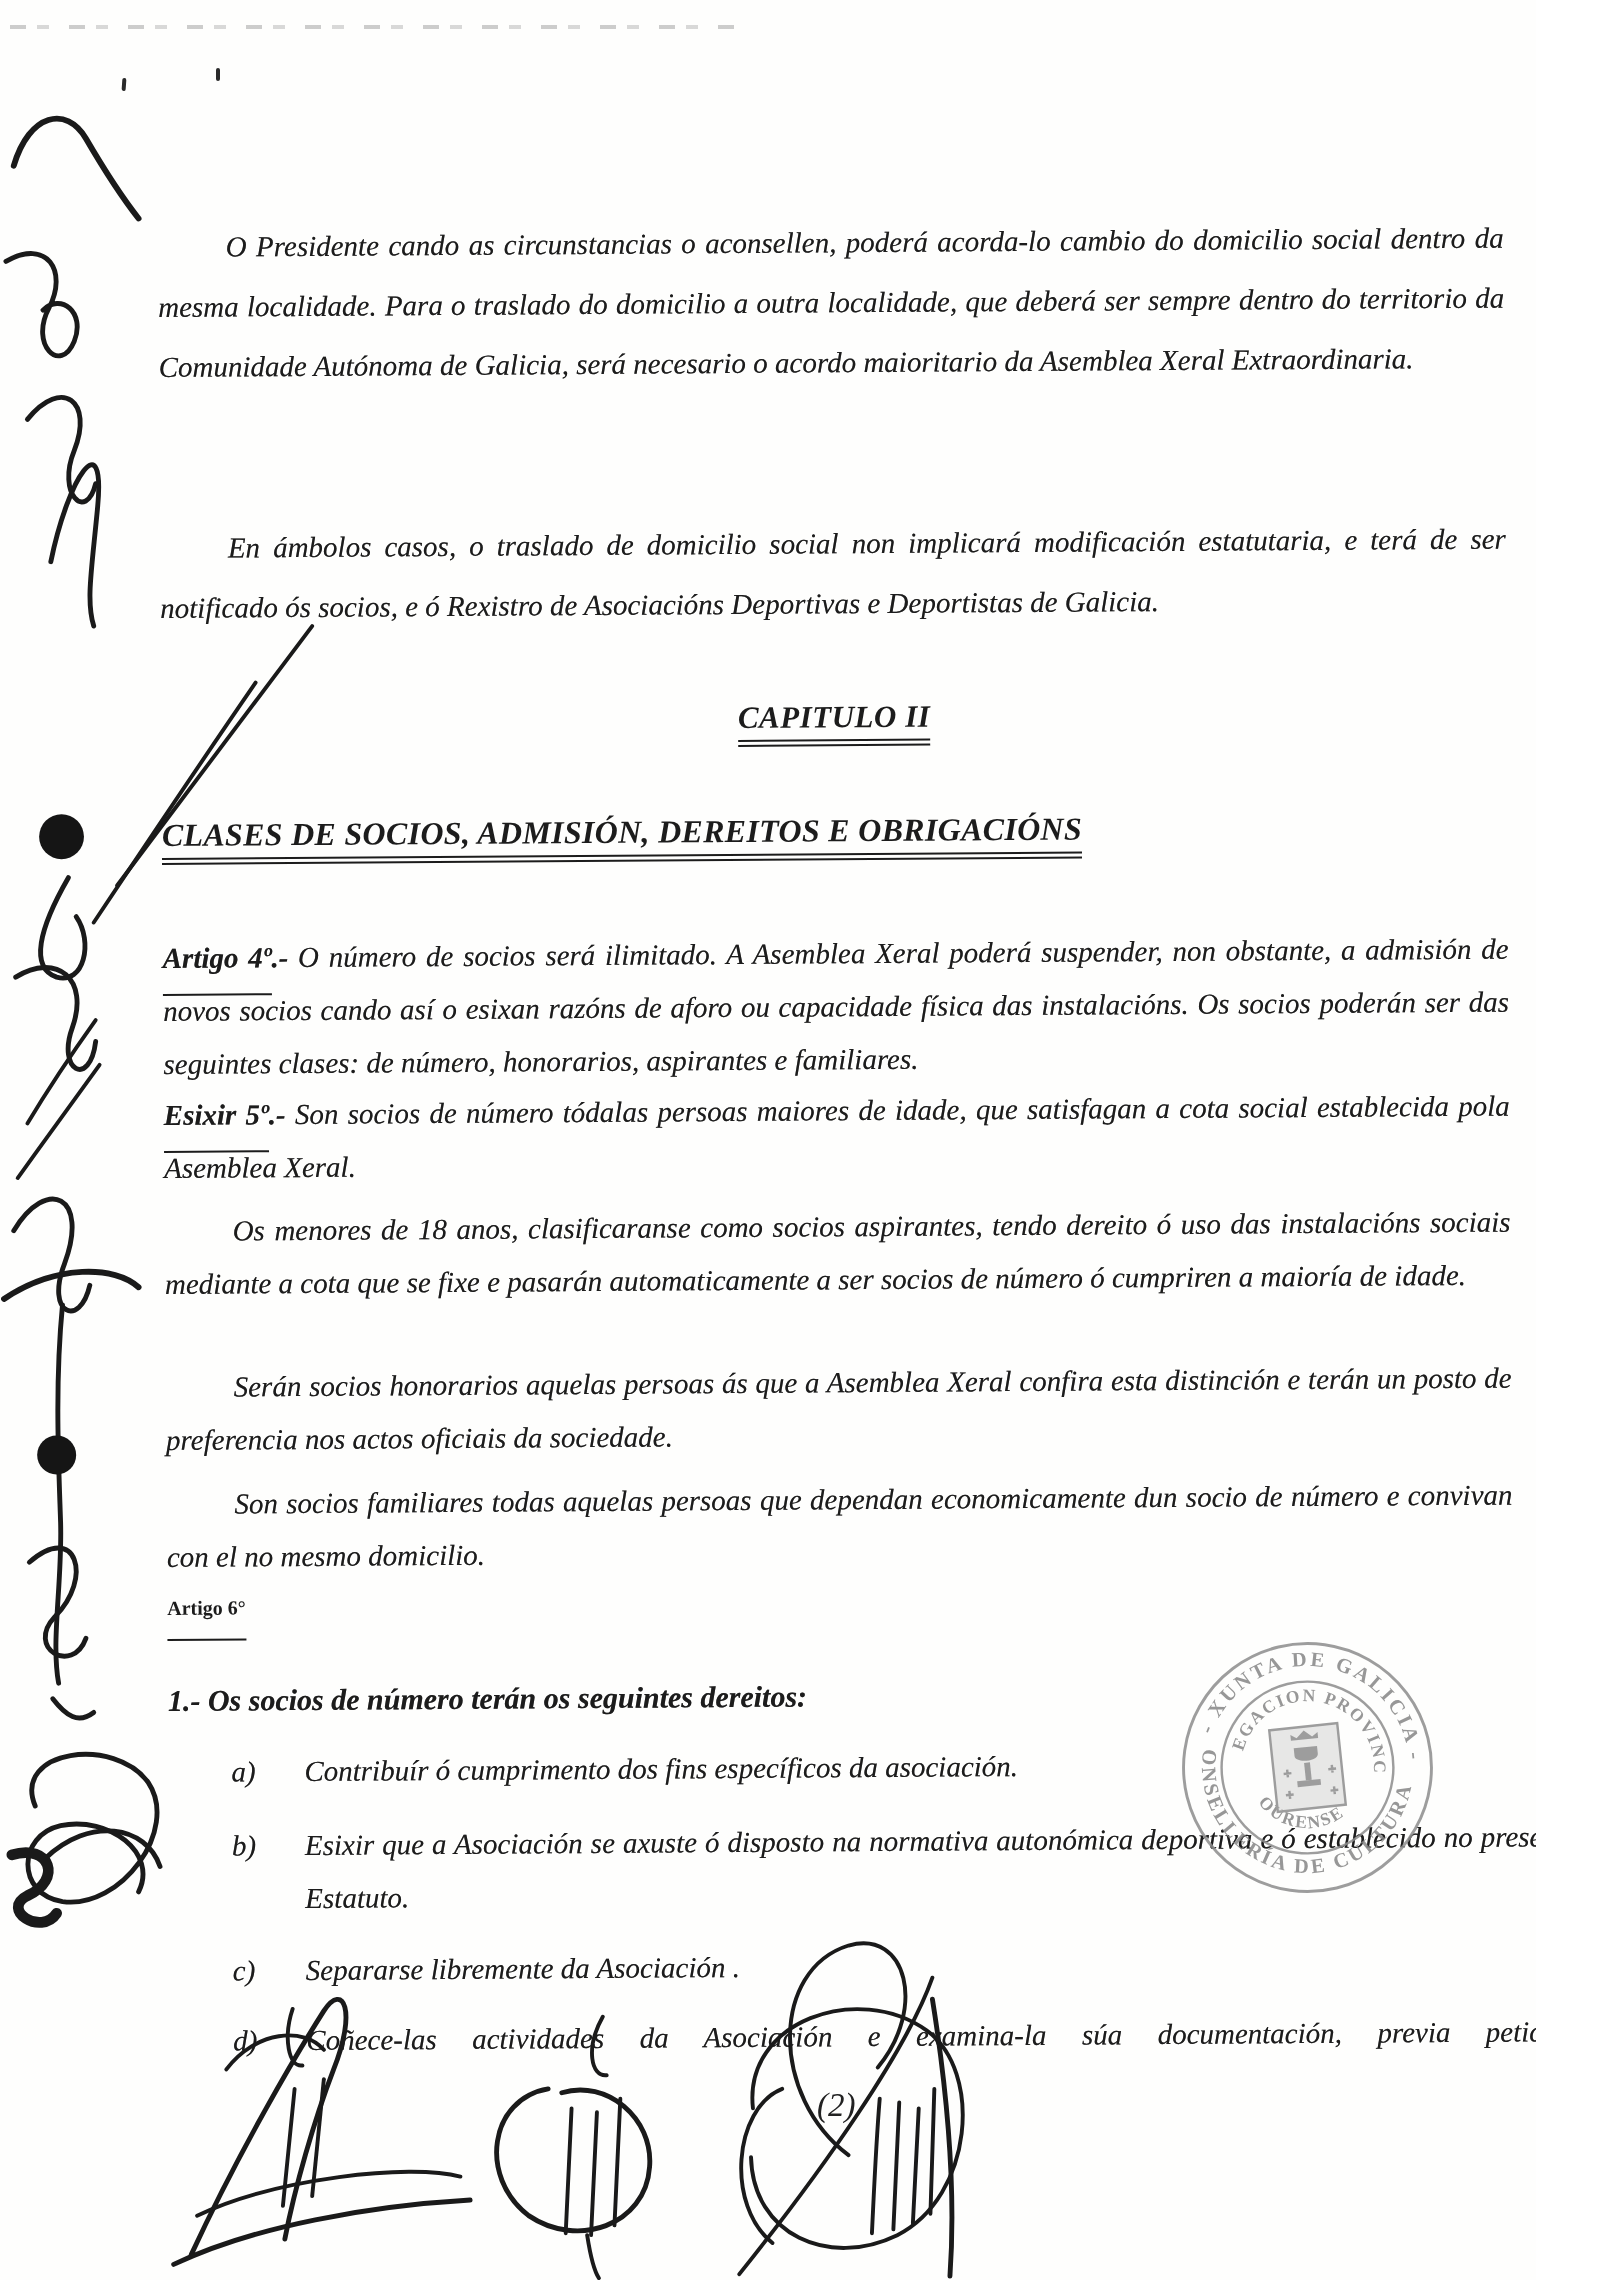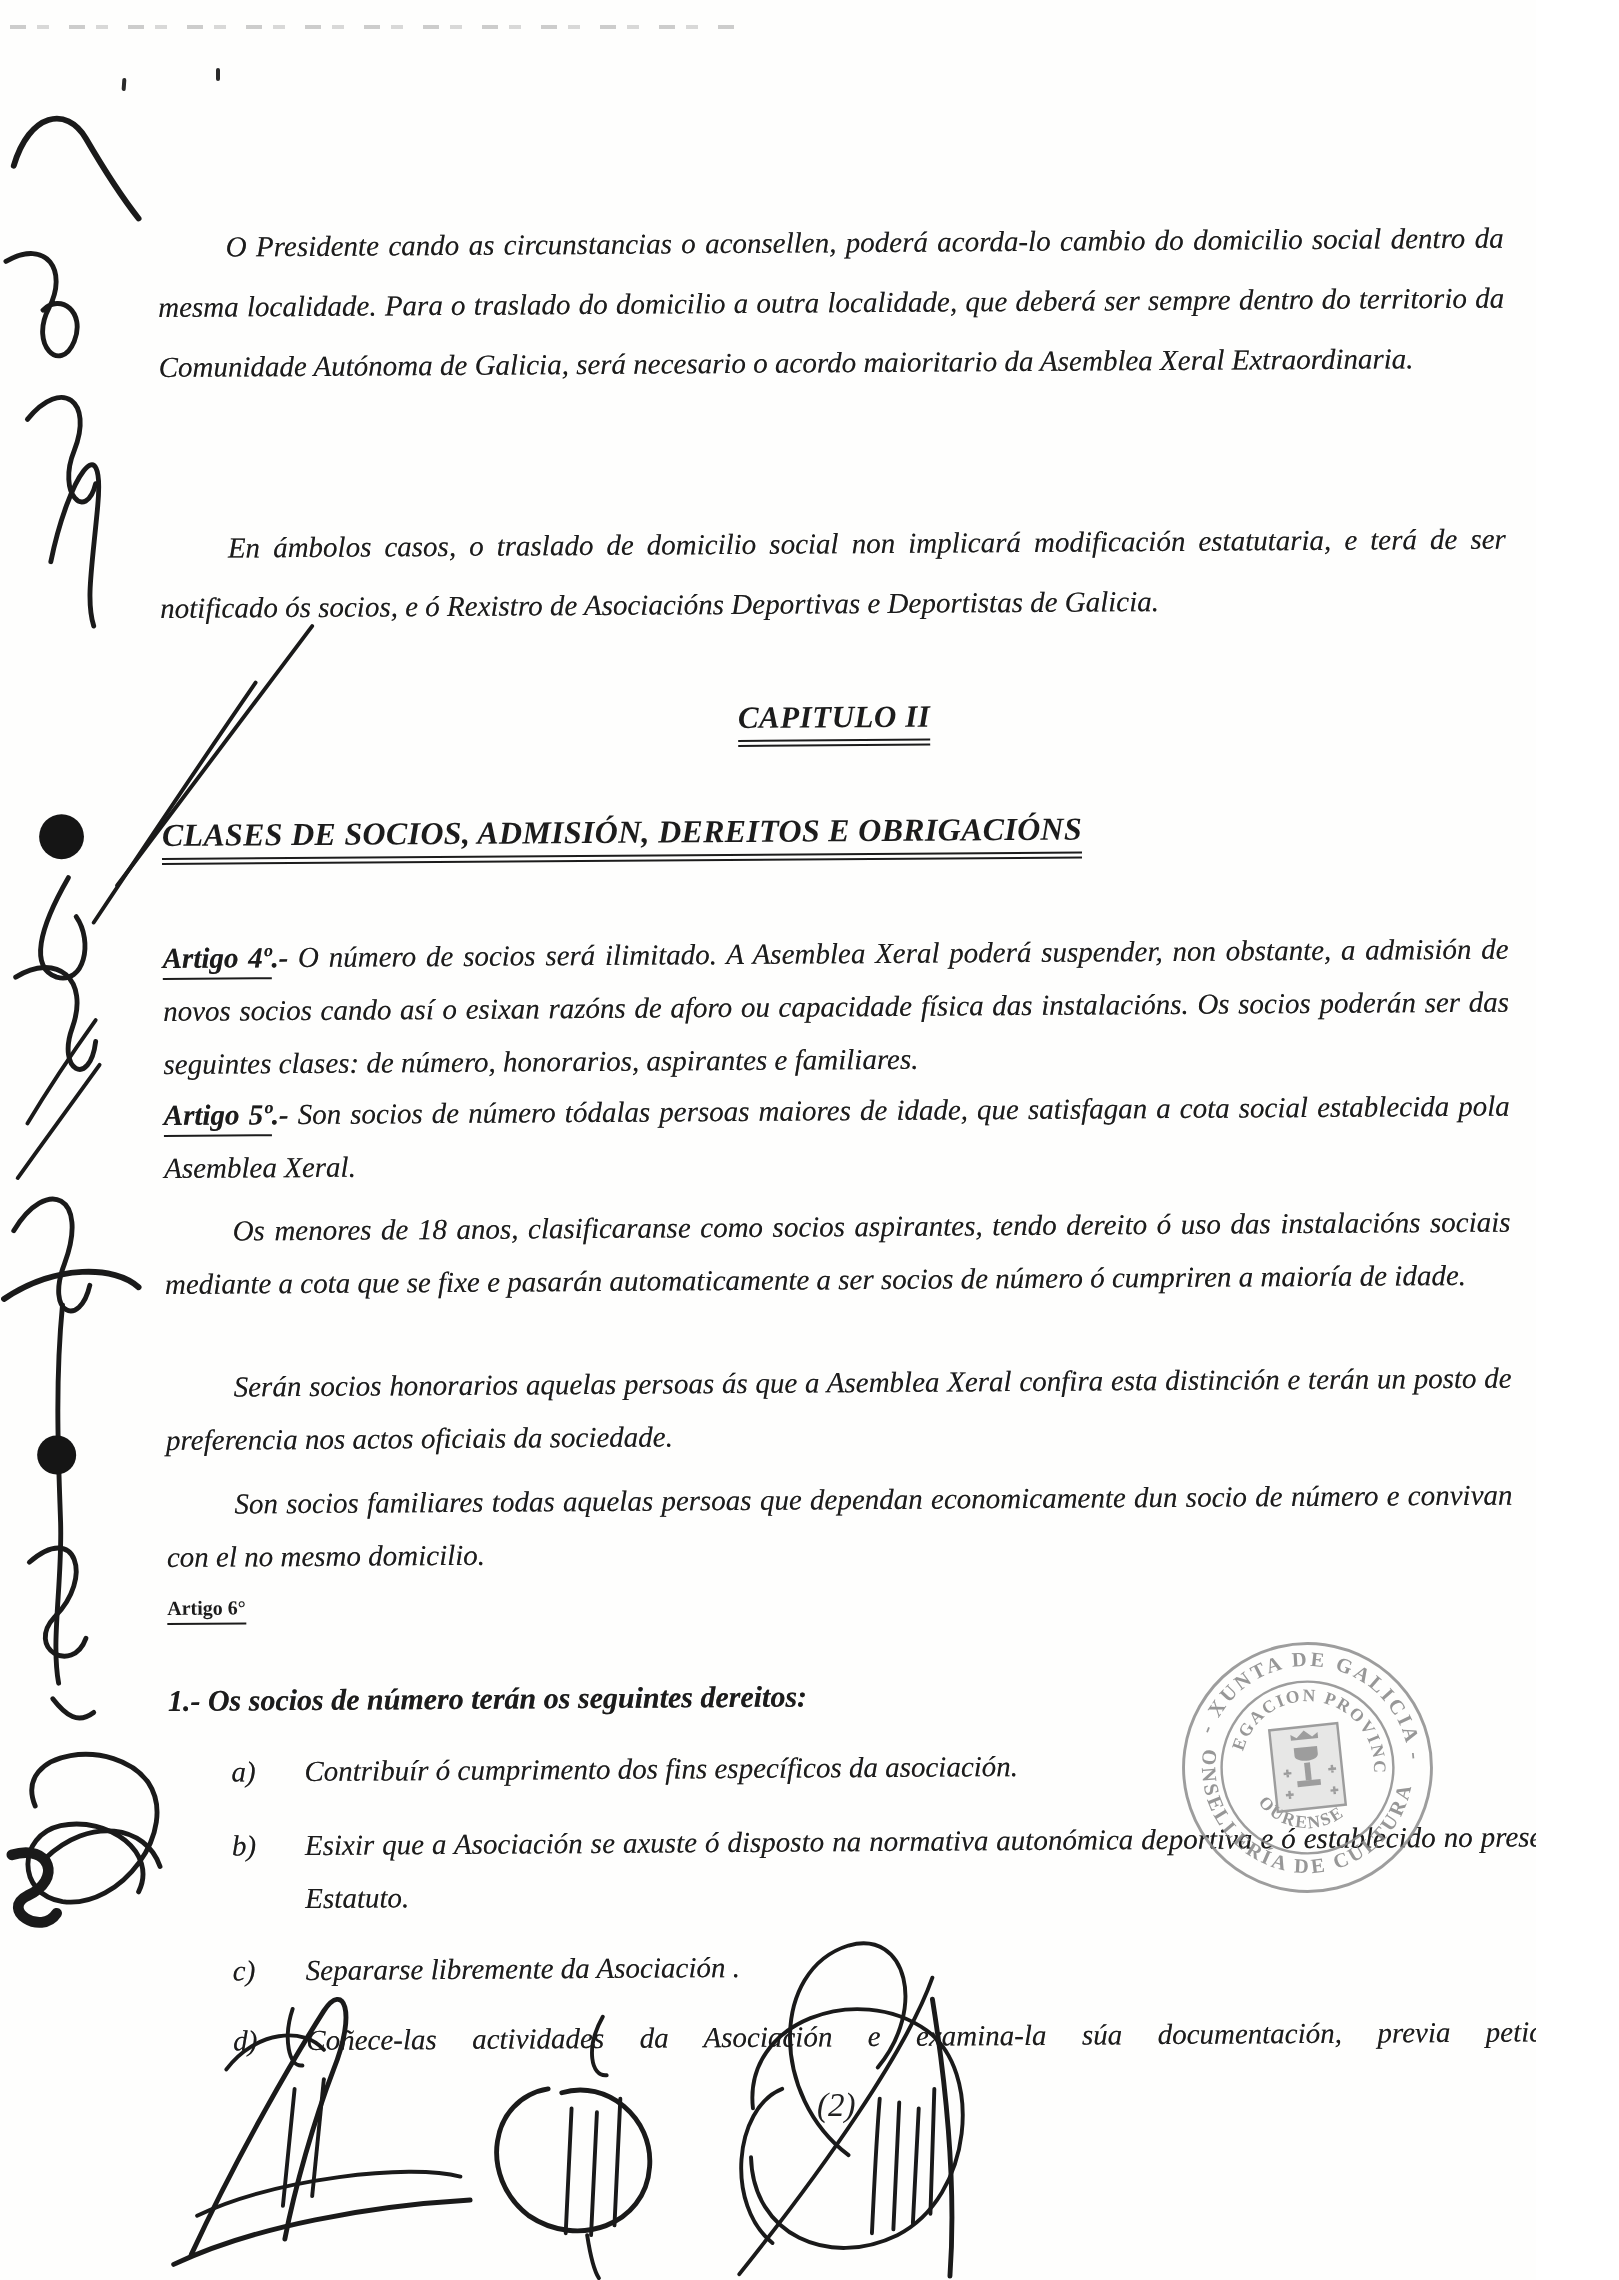--- a/index.html
+++ b/index.html
@@ -21,21 +21,21 @@
   .abs{position:absolute;left:0;width:100%;margin:0;}
   .body{font-style:italic;font-size:29px;line-height:53px;text-align:justify;
     text-shadow:0 0 0.5px rgba(20,20,20,.55);}
   .lh-wide{line-height:60px;}
   .indent{text-indent:68px;}
   .bold{font-weight:bold;}
   .center{text-align:center;}
   .h{font-style:italic;font-weight:bold;font-size:31px;letter-spacing:0.5px;}
   .h2{font-style:italic;font-weight:bold;font-size:32px;letter-spacing:0.3px;}
   .dbl{border-bottom:7.8px double #1c1c1c;padding-bottom:3.9px;display:inline-block;}
-  .art-label{font-weight:bold;border-bottom:2.9px solid #1c1c1c;padding-bottom:4px;}
+  .art-label{font-weight:bold;border-bottom:2.9px solid #1c1c1c;padding-bottom:20px;}
   .item{display:flex;padding-left:63px;font-style:italic;font-size:29px;line-height:53px;
     text-shadow:0 0 0.5px rgba(20,20,20,.55);}
   .marker{flex:0 0 73px;}
   .itext{flex:1;text-align:justify;}
   .just-last .itext{text-align-last:justify;}
   .pagenum{position:absolute;left:817px;top:2087px;font-style:italic;font-size:33px;color:#222;}
 
   
   .stamp{position:absolute;left:1165px;top:1625px;width:285px;height:285px;opacity:.85;}
   .stamp text{font-family:"Liberation Serif",serif;font-weight:bold;fill:#868686;}
@@ -66,21 +66,21 @@
 
     <div class="abs" style="top:817px">
       <span class="h2 dbl">CLASES DE SOCIOS, ADMISIÓN, DEREITOS E OBRIGACIÓNS</span>
     </div>
 
     <p class="abs body" style="top:932px">
       <span class="art-label">Artigo 4º</span><span class="bold">.- </span><span>O número de socios será ilimitado. A Asemblea Xeral poderá suspender, non obstante, a admisión de novos socios cando así o esixan razóns de aforo ou capacidade física das instalacións. Os socios poderán ser das seguintes clases: de número, honorarios, aspirantes e familiares.</span>
     </p>
 
     <p class="abs body" style="top:1089px">
-      <span class="art-label">Artigo 5º</span><span class="bold">.- </span><span>Son socios de número tódalas persoas maiores de idade, que satisfagan a cota social establecida pola Asemblea Xeral.</span>
+      <span class="art-label">Esixir 5º</span><span class="bold">.- </span><span>Son socios de número tódalas persoas maiores de idade, que satisfagan a cota social establecida pola Asemblea Xeral.</span>
     </p>
 
     <p class="abs body indent" style="top:1205px">Os menores de 18 anos, clasificaranse como socios aspirantes, tendo dereito ó uso das instalacións sociais mediante a cota que se fixe e pasarán automaticamente a ser socios de número ó cumpriren a maioría de idade.</p>
 
     <p class="abs body indent" style="top:1361px">Serán socios honorarios aquelas persoas ás que a Asemblea Xeral confira esta distinción e terán un posto de preferencia nos actos oficiais da sociedade.</p>
 
     <p class="abs body indent" style="top:1478px">Son socios familiares todas aquelas persoas que dependan economicamente dun socio de número e convivan con el no mesmo domicilio.</p>
 
     <div class="abs" style="top:1597px">
       <span class="art-label" style="font-size:20px">Artigo 6°</span>

